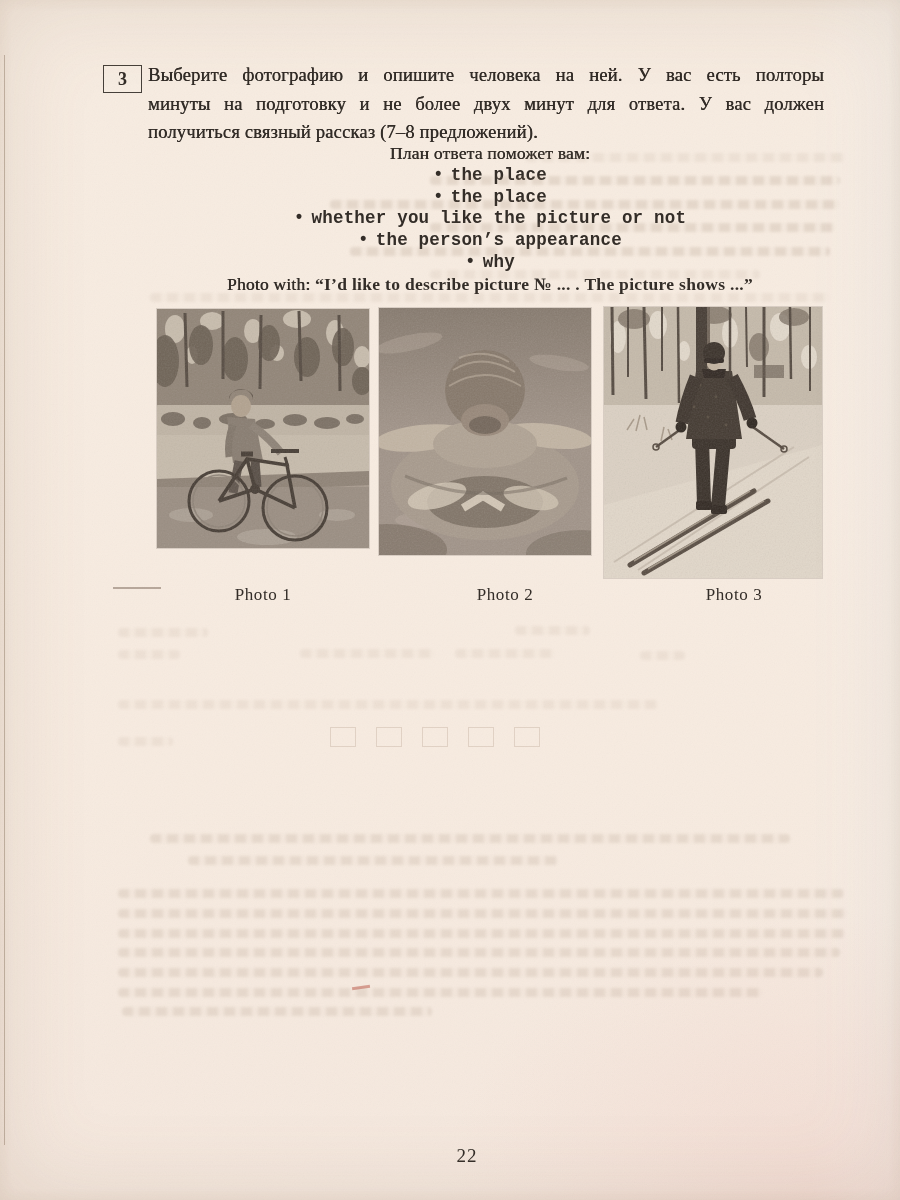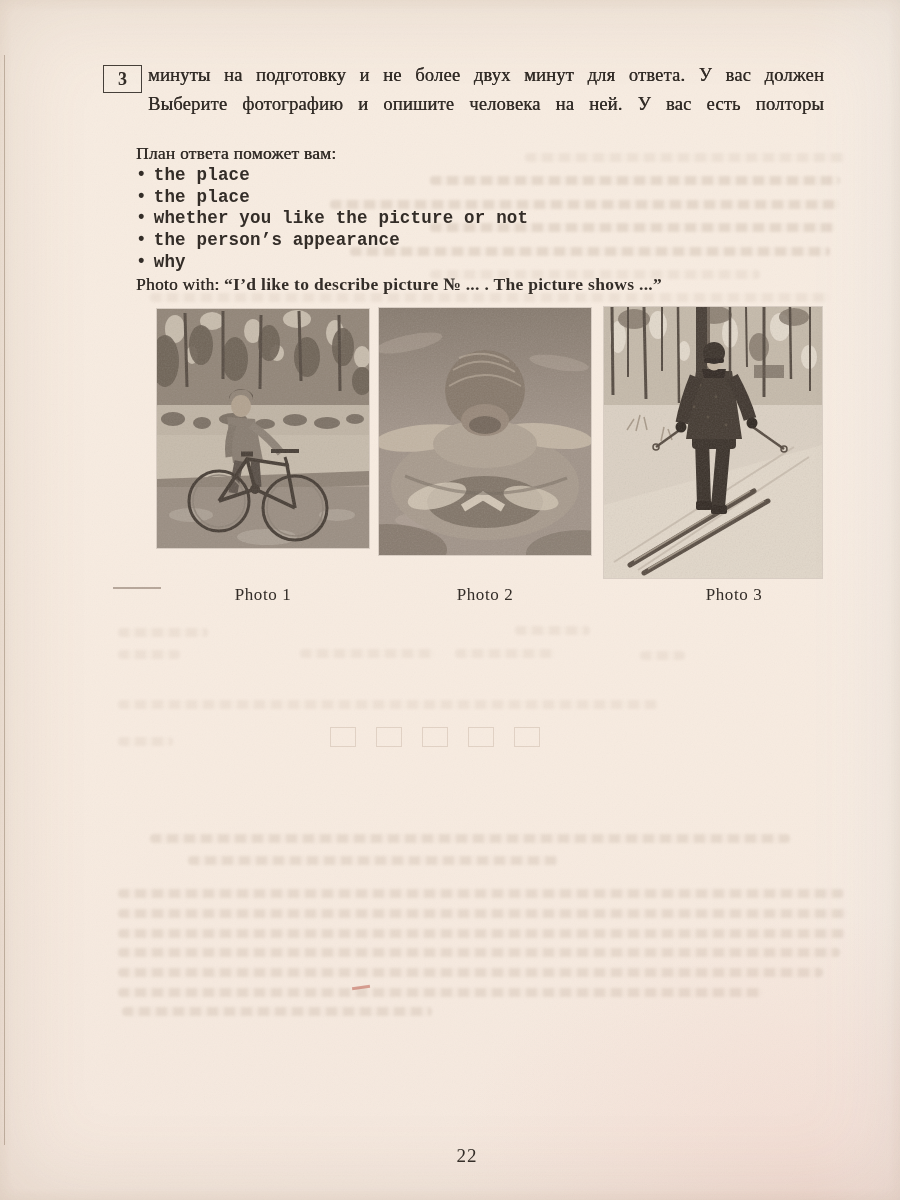--- a/index.html
+++ b/index.html
@@ -27,22 +27,22 @@
     position:absolute;left:103px;top:65px;width:37px;height:26px;
     border:1.6px solid #46403a;display:flex;align-items:center;justify-content:center;
     font-size:18px;font-weight:700;background:rgba(255,255,255,0.05);
   }
   .instruction{
     position:absolute;left:148px;top:61px;width:676px;
     font-size:18.5px;line-height:28.5px;letter-spacing:0.2px;
   }
   .jline{text-align:justify;text-align-last:justify;}
   .plan{
-    position:absolute;left:136px;top:143px;width:676px;
-    font-size:17.5px;line-height:21.8px;letter-spacing:0.2px;
+    position:absolute;left:152px;top:143px;width:676px;
+    font-size:17.5px;line-height:21.8px;letter-spacing:0.2px;text-align:center;
   }
   .plan-item{font-weight:700;font-family:Liberation Mono, monospace;}
   .plan-item .bullet{font-weight:700;margin-right:7px;}
   .start-line b{letter-spacing:0.3px;margin-top:42px;}
 
   
   .photo{position:absolute;overflow:hidden;outline:1px solid rgba(90,80,70,0.18);}
   .photo svg{display:block;width:100%;height:100%;}
   .caption{position:absolute;font-size:17px;letter-spacing:0.6px;text-align:center;}
 
@@ -72,22 +72,23 @@
     <rect width="900" height="1200" filter="url(#pnoise)"></rect>
   </svg>
 
   <div class="edge-left"></div>
 
   <div class="task-box">
     <span>3</span>
   </div>
 
   <div class="instruction semib">
+    <div class="jline">Выберите фотографию и опишите человека на ней. У вас есть полторы</div>
     <div class="jline">минуты на подготовку и не более двух минут для ответа. У вас должен</div>
-    <div class="jline">Выберите фотографию и опишите человека на ней. У вас есть полторы</div>
+    <div>получиться связный рассказ (7–8 предложений).</div>
   </div>
 
   <div class="plan">
     <div class="semib">План ответа поможет вам:</div>
     <div class="plan-item"><span class="bullet">•</span><span>the place</span></div>
     <div class="plan-item"><span class="bullet">•</span><span>the place</span></div>
     <div class="plan-item"><span class="bullet">•</span><span>whether you like the picture or not</span></div>
     <div class="plan-item"><span class="bullet">•</span><span>the person’s appearance</span></div>
     <div class="plan-item"><span class="bullet">•</span><span>why</span></div>
     <div class="start-line">
@@ -319,21 +320,21 @@
         <ellipse cx="110" cy="57" rx="7" ry="6.5" fill="#c7baa7"></ellipse>
         <circle cx="110" cy="46" r="11" fill="#2e2923"></circle>
         <rect x="100" y="51" width="20" height="5" rx="2" fill="#241f1b"></rect>
       </g>
       <rect width="218" height="271" filter="url(#g3)" opacity="0.17"></rect>
       <rect width="218" height="271" fill="#a5846a" opacity="0.10"></rect>
     </svg>
   </div>
 
   <div class="caption" style="left:157px;top:585px;width:212px">Photo 1</div>
-  <div class="caption" style="left:379px;top:585px;width:212px">Photo 2</div>
+  <div class="caption" style="left:399px;top:585px;width:212px">Photo 2</div>
   <div class="caption" style="left:625px;top:585px;width:218px">Photo 3</div>
   <div class="stray-line" style="left:113px;top:587px;width:48px"></div>
 
   <div class="bleed light" style="left:118px;top:628px;width:90px"></div>
   <div class="bleed light" style="left:515px;top:626px;width:75px"></div>
   <div class="bleed light" style="left:118px;top:650px;width:62px"></div>
   <div class="bleed light" style="left:300px;top:649px;width:135px"></div>
   <div class="bleed light" style="left:455px;top:649px;width:100px"></div>
   <div class="bleed light" style="left:640px;top:651px;width:45px"></div>
   <div class="bleed light" style="left:118px;top:700px;width:540px"></div>

